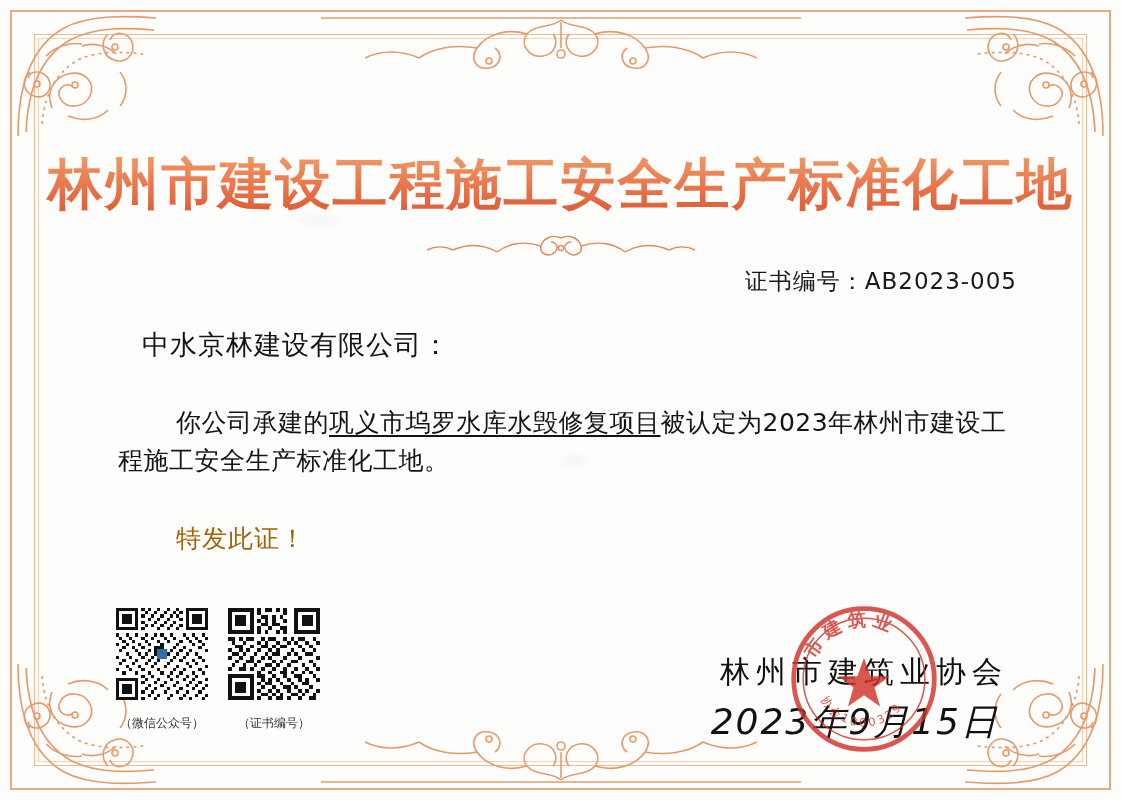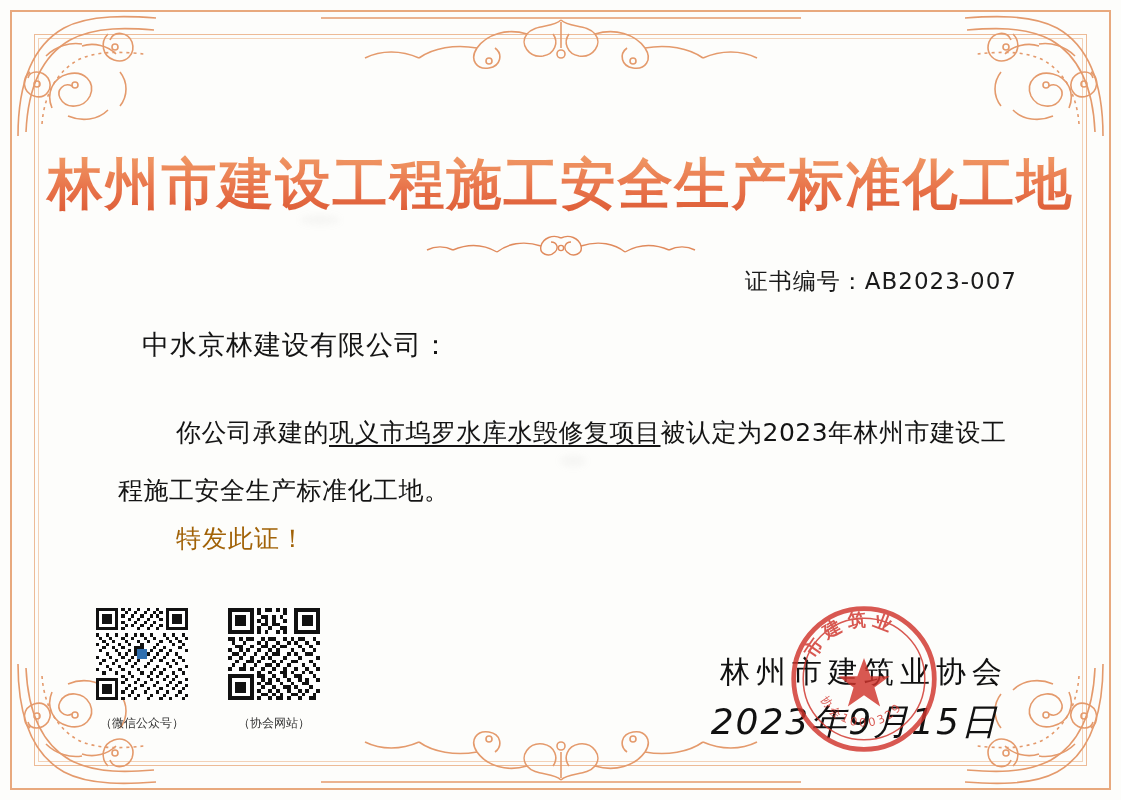--- a/index.html
+++ b/index.html
@@ -128,21 +128,21 @@
     margin-left: 24px;
   }
 
   .para {
     position: absolute;
     left: 118px;
     right: 104px;
     top: 404px;
     font-family: "DejaVu Sans", "Liberation Sans", sans-serif;
     font-size: 25px;
-    line-height: 58px;
+    line-height: 38px;
     color: #141414;
     letter-spacing: 0.5px;
     text-indent: 58px;
   }
   .para .underline {
     text-decoration: underline;
     text-underline-offset: 4px;
   }
 
   .issue-line {
@@ -154,21 +154,21 @@
     color: #a16207;
     text-indent: 58px;
     letter-spacing: 1px;
   }
 
   
   .qr-block {
     position: absolute;
     text-align: center;
   }
-  .qr-1 { left: 96px; top: 608px; }
+  .qr-1 { left: 116px; top: 608px; }
   .qr-2 { left: 228px; top: 608px; }
 
   .qr-img {
     width: 92px;
     height: 92px;
     background-color: #fff;
     image-rendering: pixelated;
   }
   .qr-caption {
     margin-top: 11px;
@@ -329,21 +329,21 @@
     <path d="M150 10 C158 6 168 10 170 18 C172 26 162 30 156 24 C152 20 154 14 160 14"></path>
     <path d="M130 18 C112 12 96 16 86 24"></path>
     <path d="M170 18 C188 12 204 16 214 24"></path>
     <path d="M86 24 C72 16 56 16 42 22"></path>
     <path d="M214 24 C228 16 244 16 258 22"></path>
     <path d="M42 22 C34 18 24 18 16 22"></path>
     <path d="M258 22 C266 18 276 18 284 22"></path>
     <circle cx="150" cy="20" r="2.6"></circle>
   </svg>
 
-  <div class="cert-no">证书编号：AB2023-007</div>
+  <div class="cert-no">证书编号：AB2023-005</div>
 
   <div class="addressee">中水京林建设有限公司：</div>
 
   <div class="para">
     <span>你公司承建的</span><span class="underline">巩义市坞罗水库水毁修复项目</span><span>被认定为2023年林州市建设工程施工安全生产标准化工地。</span>
   </div>
 
   <div class="issue-line">特发此证！</div>
 
   <div class="qr-block qr-1">
@@ -707,21 +707,21 @@
           <rect x="20" y="23" width="1" height="1"></rect>
           <rect x="23" y="23" width="1" height="1"></rect>
         <rect x="8" y="24" width="1" height="1"></rect>
           <rect x="11" y="24" width="1" height="1"></rect>
           <rect x="13" y="24" width="2" height="1"></rect>
           <rect x="16" y="24" width="1" height="1"></rect>
           <rect x="19" y="24" width="1" height="1"></rect>
           <rect x="22" y="24" width="2" height="1"></rect>
       </g>
     </svg>
-    <div class="qr-caption">（协会网站）</div>
+    <div class="qr-caption">（证书编号）</div>
   </div>
 
   <div class="signature">林州市建筑业协会</div>
   <div class="sign-date">2023年9月15日</div>
 
   <svg class="seal" viewBox="0 0 160 160">
     <defs>
       <path id="sealTop" d="M 24,80 A 56,56 0 0 1 136,80"></path>
       <path id="sealBottom" d="M 30,80 A 50,50 0 0 0 130,80"></path>
     </defs>

